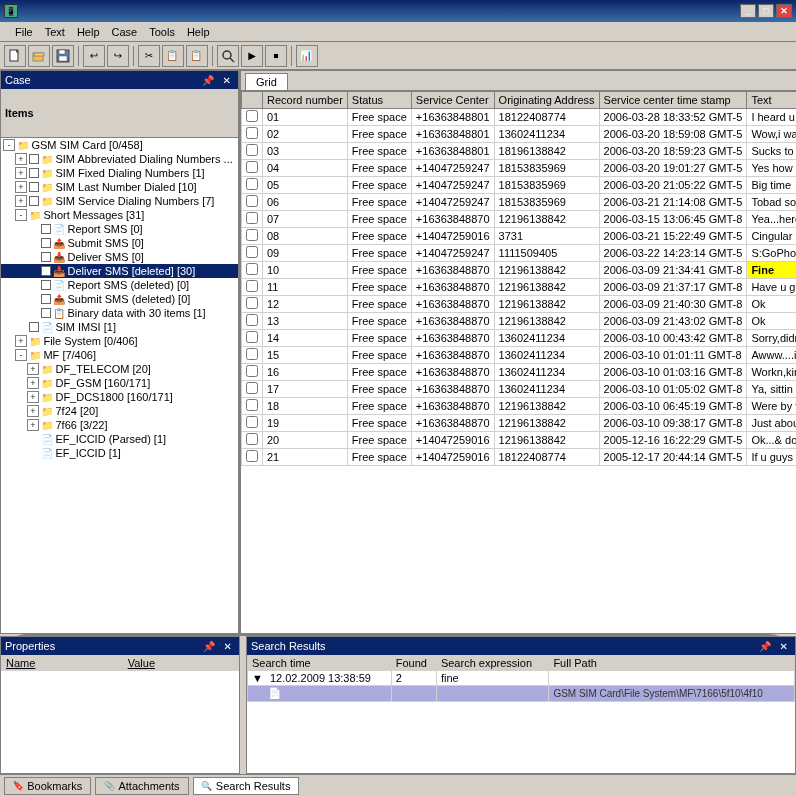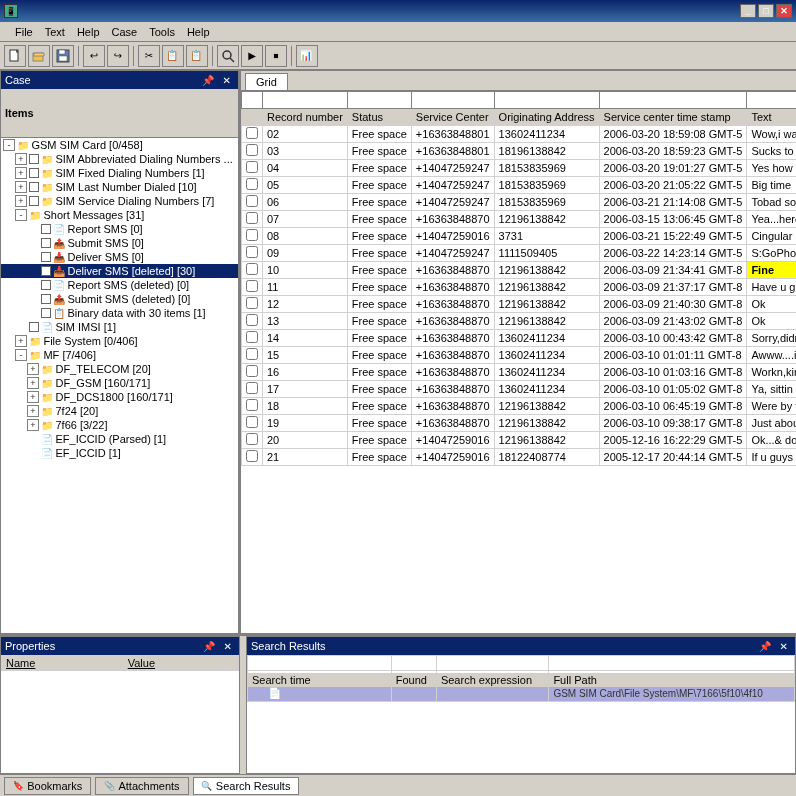--- a/index.html
+++ b/index.html
@@ -127,35 +127,36 @@
     
     .data-grid { overflow: auto; flex: 1; }
     table { border-collapse: collapse; width: 100%; }
     thead th {
       background: #d4d0c8;
       border: 1px solid #808080;
       padding: 2px 4px;
       text-align: left;
       white-space: nowrap;
       position: sticky;
-      top: 17px;
+      top: 0;
       font-weight: normal;
     }
     tbody td {
       border: 1px solid #d0d0d0;
       padding: 1px 4px;
       white-space: nowrap;
     }
 
     
     .bottom-area {
       display: flex;
       height: 140px;
       background: #d4d0c8;
       border-top: 2px solid #808080;
+      border-radius: 27px;
     }
 
     .properties-panel {
       width: 240px;
       border: 1px solid #808080;
       background: white;
       display: flex;
       flex-direction: column;
     }
 

